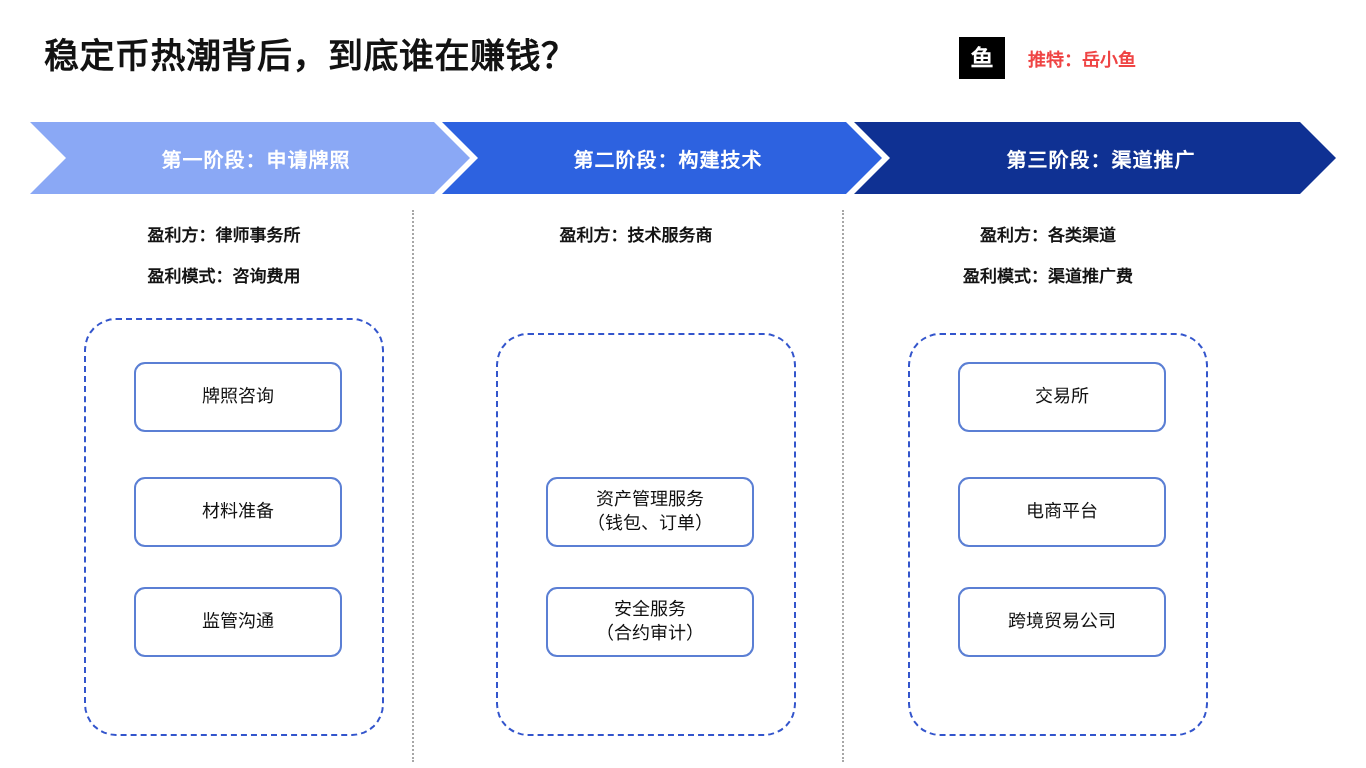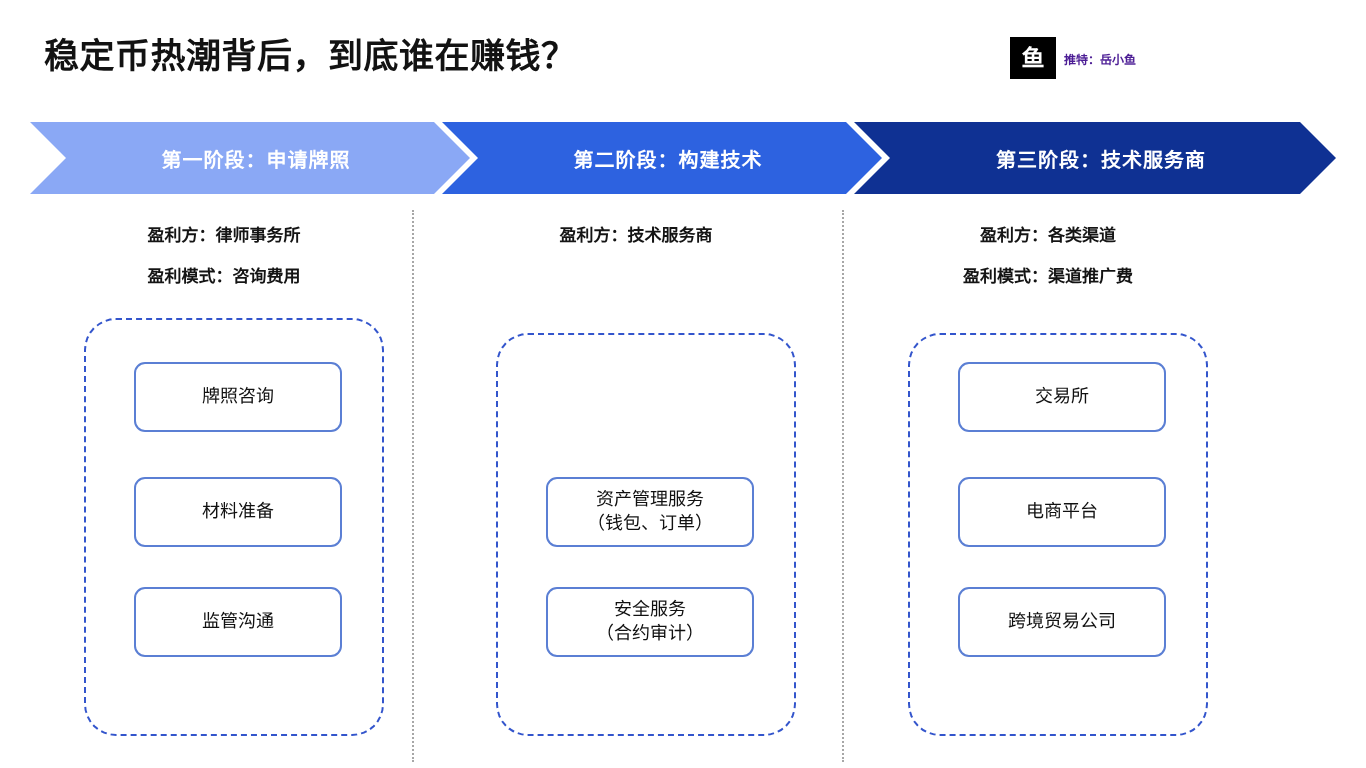--- a/index.html
+++ b/index.html
@@ -49,24 +49,24 @@
     background: #000000;
     color: #ffffff;
     font-size: 23px;
     font-weight: bold;
     display: flex;
     align-items: center;
     justify-content: center;
     line-height: 1;
   }
   #brand-handle {
-    margin-left: 8px;
-    font-size: 12px;
-    font-weight: bold;
-    color: #4c1d95;
+    margin-left: 23px;
+    font-size: 18px;
+    font-weight: bold;
+    color: #ef4444;
     white-space: nowrap;
   }
 
   
   #stage-band {
     position: absolute;
     left: 0;
     top: 122px;
     width: 1366px;
     height: 62px;
@@ -195,21 +195,21 @@
 </div>
 
 <div id="stage-band">
   <div class="chevron" id="chevron-1" style="background: rgb(138, 168, 245);">
     <span class="chevron-label">第一阶段：申请牌照</span>
   </div>
   <div class="chevron" id="chevron-2" style="background: rgb(45, 98, 224);">
     <span class="chevron-label">第二阶段：构建技术</span>
   </div>
   <div class="chevron" id="chevron-3" style="background: rgb(15, 49, 147);">
-    <span class="chevron-label">第三阶段：技术服务商</span>
+    <span class="chevron-label">第三阶段：渠道推广</span>
   </div>
 </div>
 
 <div id="columns">
 
   <div class="col-divider" id="divider-1" style="border-left-color: rgb(167, 167, 167);"></div>
   <div class="col-divider" id="divider-2" style="border-left-color: rgb(167, 167, 167);"></div>
 
   <div class="column" id="column-1">
     <div class="col-meta">

